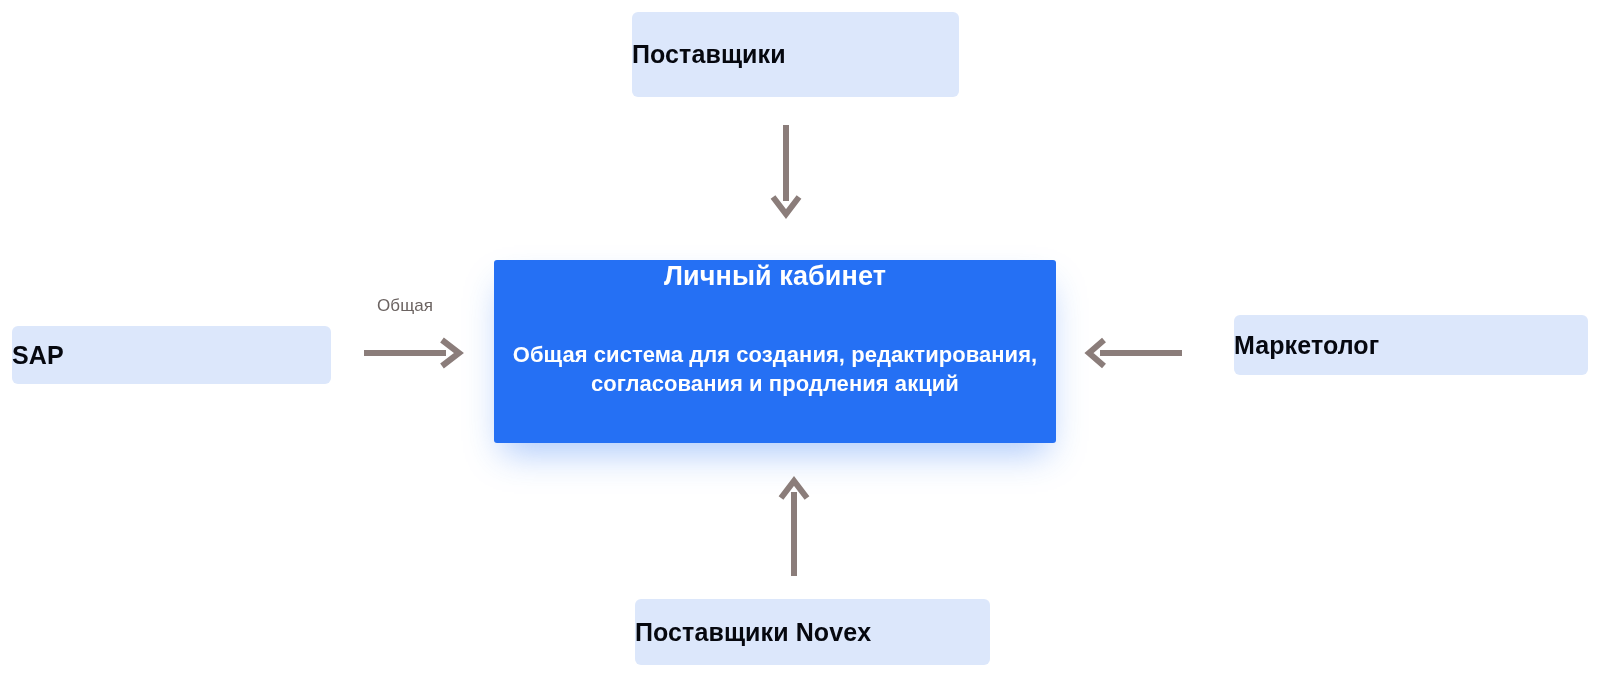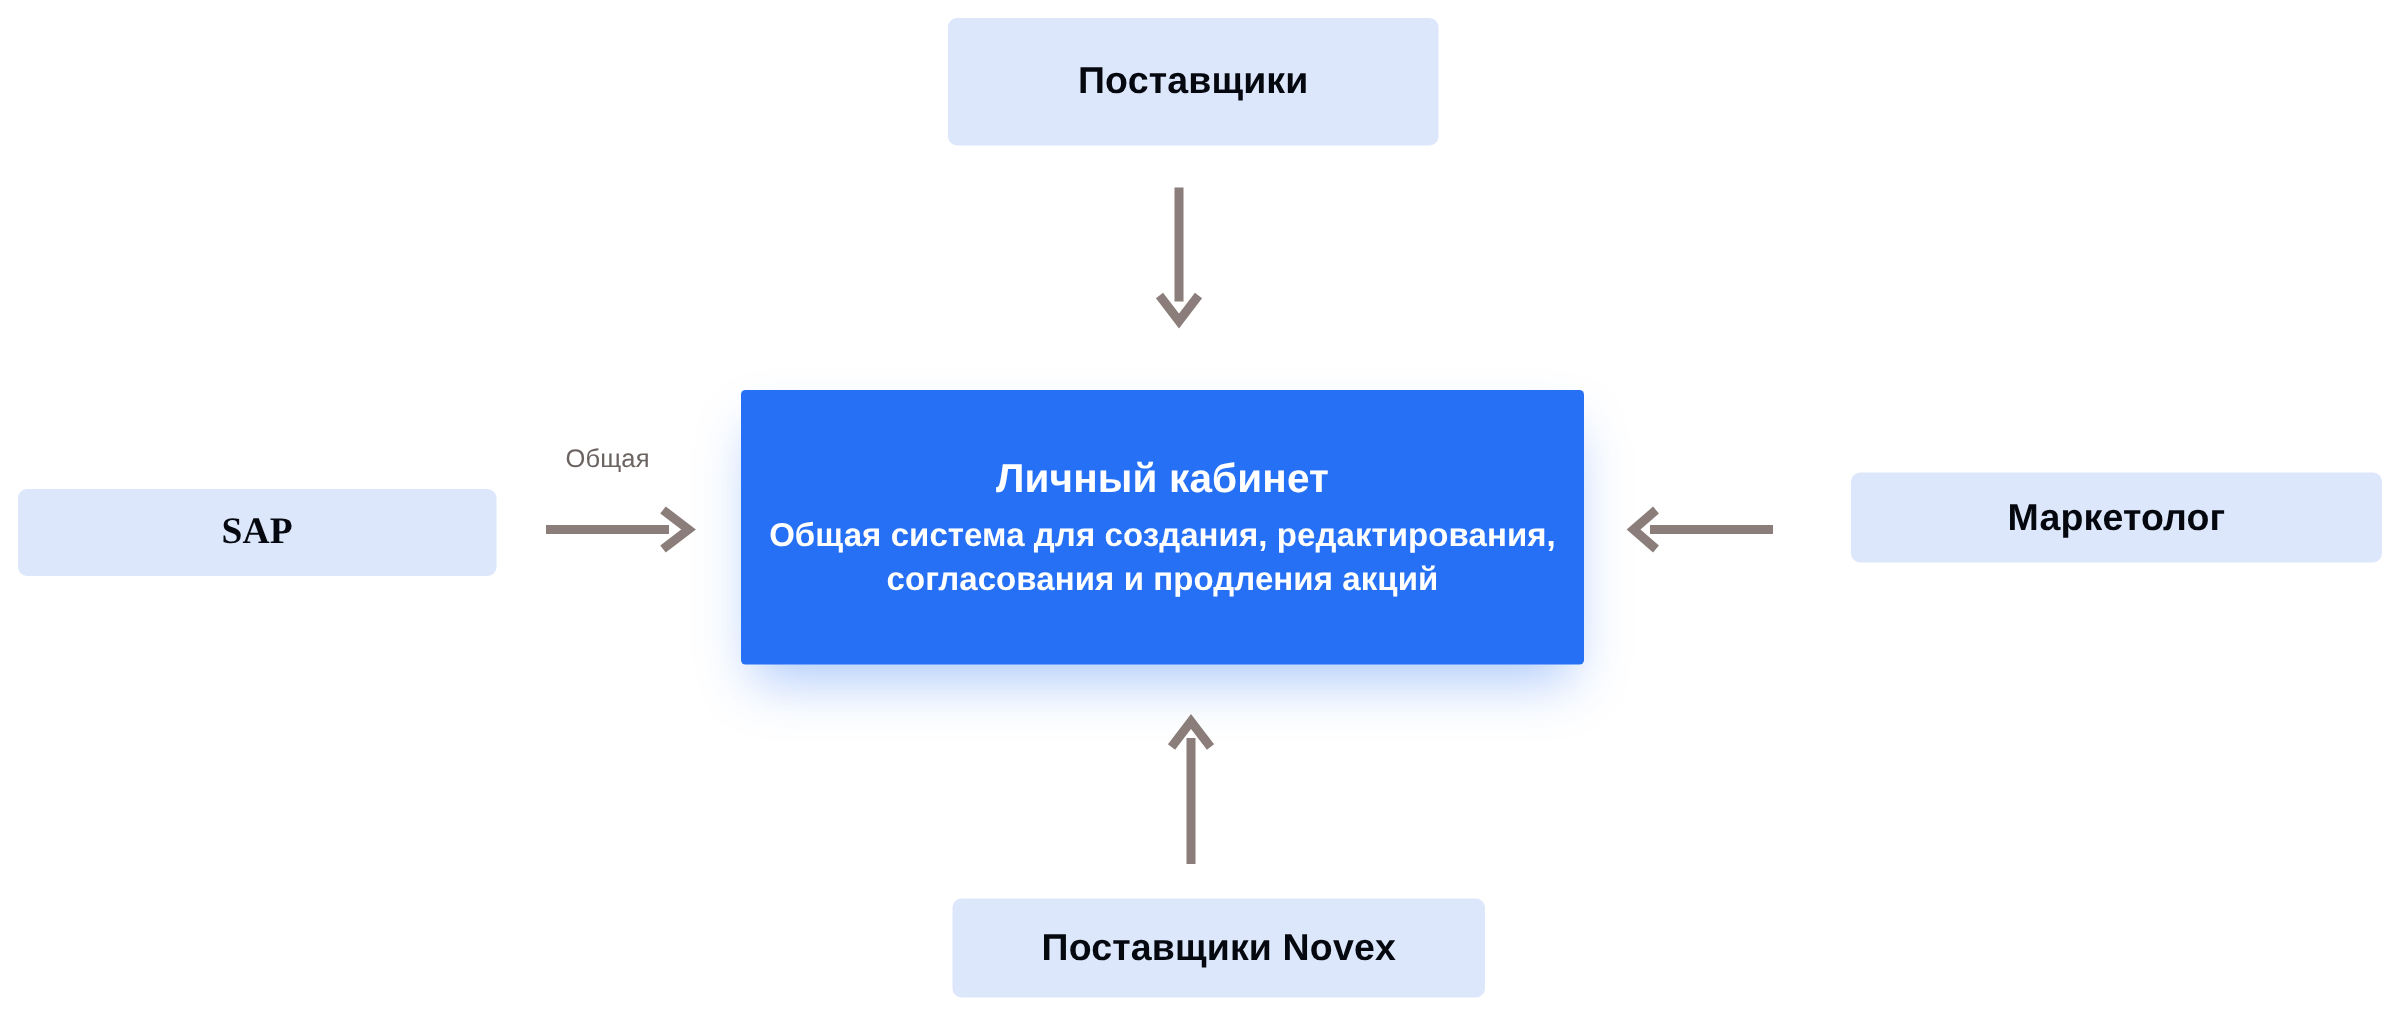--- a/index.html
+++ b/index.html
@@ -18,21 +18,21 @@
     background: #ffffff;
     overflow: hidden;
   }
 
   
   .node {
     position: absolute;
     box-sizing: border-box;
     display: flex;
     align-items: center;
-    justify-content: center;
+    justify-content: flex-start;
     text-align: center;
   }
   .node-light {
     background: #dce7fb;
     border-radius: 6px;
     color: #06080f;
     font-weight: bold;
     font-size: 25px;
     letter-spacing: 0.1px;
   }
@@ -54,22 +54,22 @@
   .center-subtitle {
     font-size: 22px;
     font-weight: bold;
     line-height: 1.32;
     max-width: 530px;
     letter-spacing: 0.05px;
   }
 
   
   #node-suppliers  { left: 632px;  top: 12px;   width: 327px; height: 85px; }
-  #node-sap        { left: 12px;   top: 326px;  width: 319px; height: 58px; font-family: Liberation Serif, serif; }
-  #node-center     { left: 494px;  top: 260px;  width: 562px; height: 183px; }
+  #node-sap        { left: 12px;   top: 326px;  width: 319px; height: 58px; }
+  #node-center     { left: 494px;  top: 260px;  width: 562px; height: 183px; gap: 41px; }
   #node-marketer   { left: 1234px; top: 315px;  width: 354px; height: 60px; }
   #node-managers   { left: 635px;  top: 599px;  width: 355px; height: 66px; }
 
   
   .arrow {
     position: absolute;
   }
   .arrow svg { display: block; overflow: visible; }
   #arrow-suppliers-to-center { left: 770px;  top: 125px; }
   #arrow-sap-to-center       { left: 364px;  top: 338px; }

